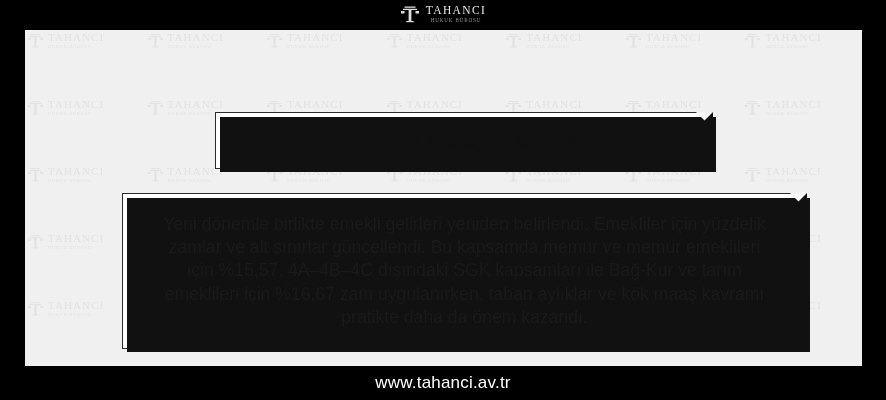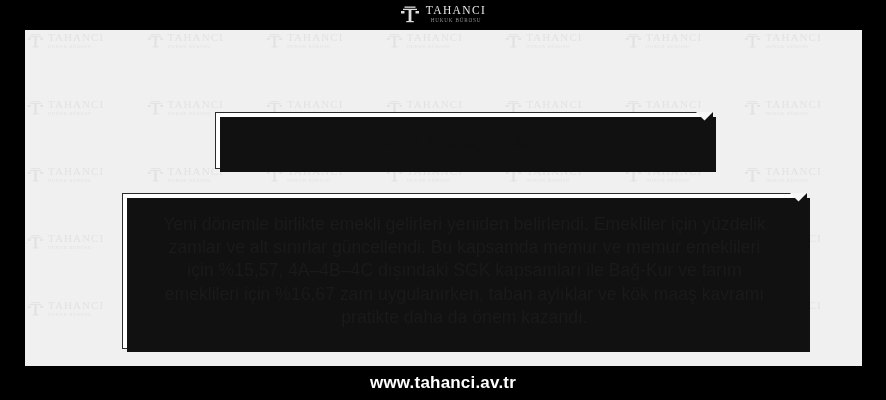--- a/index.html
+++ b/index.html
@@ -182,21 +182,21 @@
     height: 34px;
     background: #000000;
     display: flex;
     align-items: center;
     justify-content: center;
   }
   .footer-url {
     color: #ffffff;
     font-family: "Liberation Sans", sans-serif;
     font-size: 17px;
-    font-weight: bold;
+    font-weight: normal;
     letter-spacing: 0.2px;
   }
 </style>
 </head>
 <body>
 
 <div class="brandbar">
   <svg class="brand-mark" viewBox="0 0 40 40">
     <g fill="#dcdcdc">
       <rect x="9" y="5" width="22" height="2.6"></rect>

